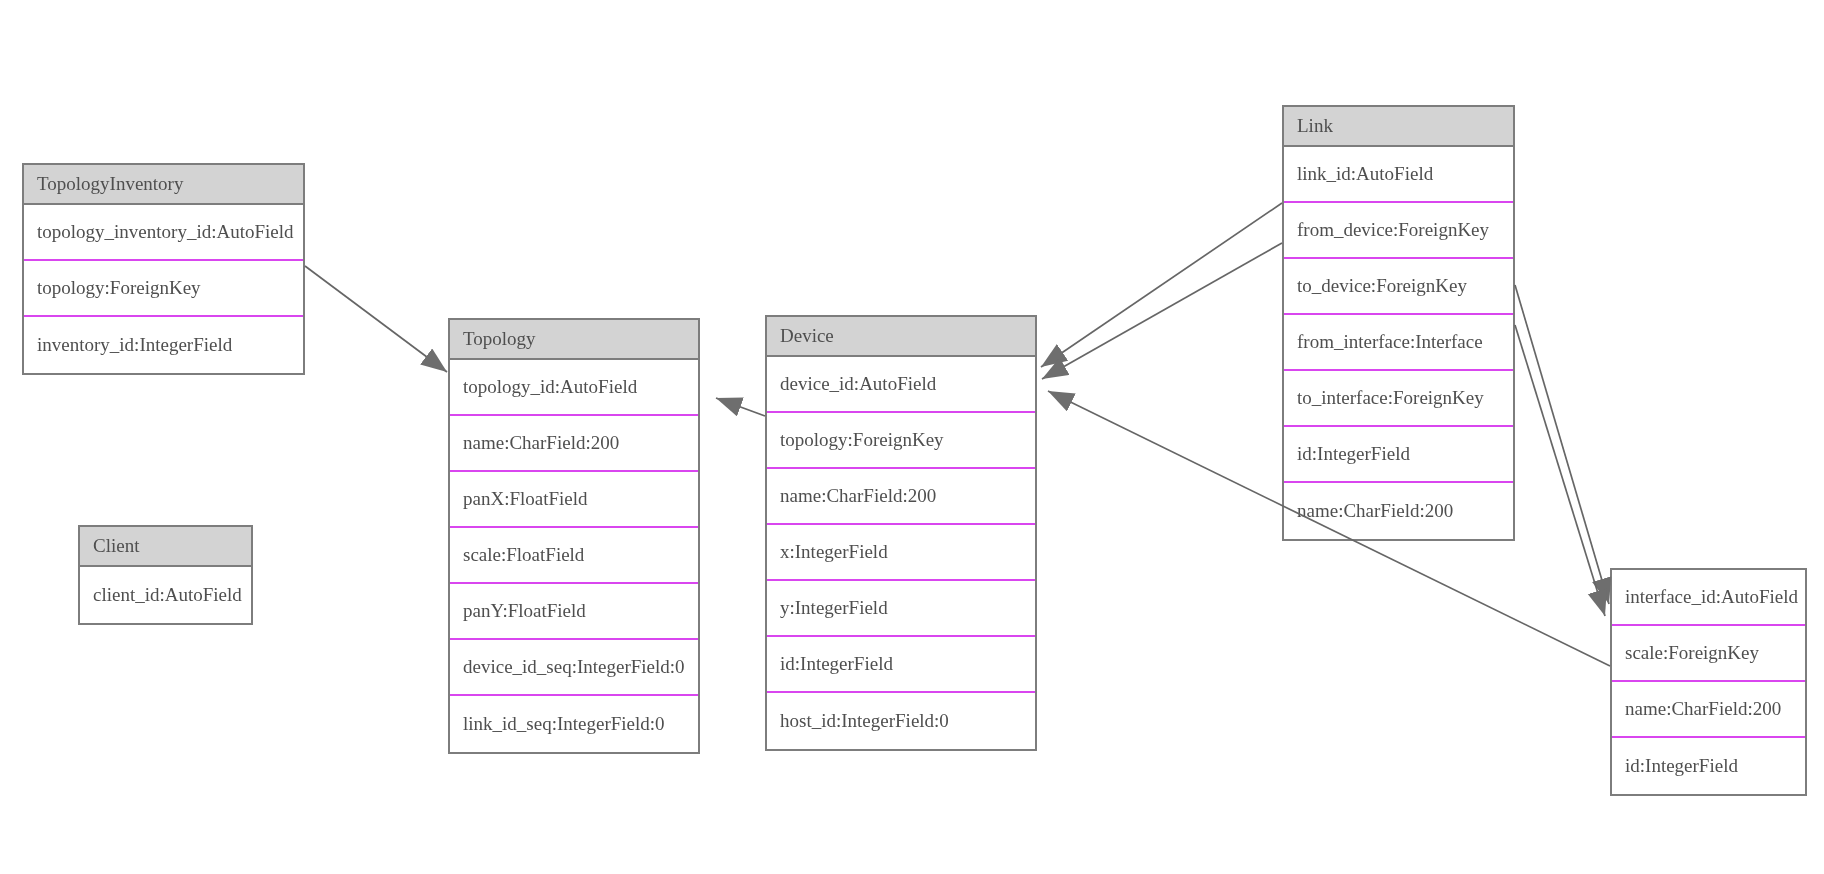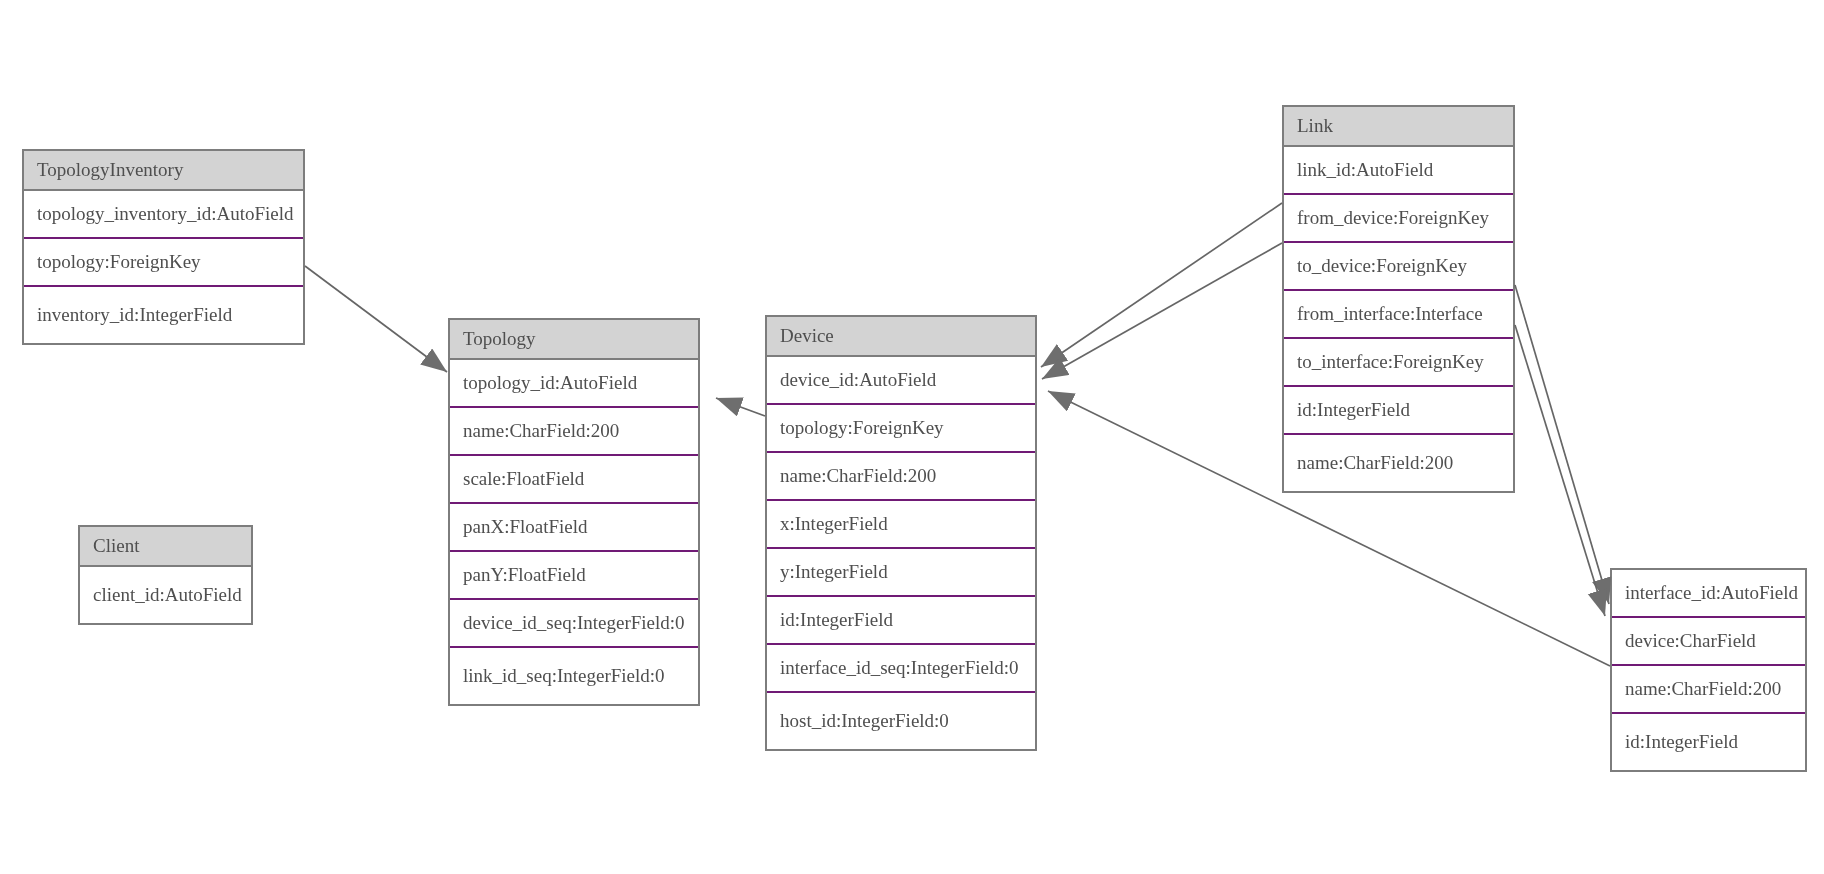--- a/index.html
+++ b/index.html
@@ -23,22 +23,22 @@
     background: #d3d3d3;
     border-bottom: 2px solid #7d7d7d;
     display: flex;
     align-items: center;
     padding: 0 13px;
     color: #4f4f4f;
     font-size: 19px;
     box-sizing: border-box;
   }
   .model-table .row {
-    height: 48px;
-    border-bottom: 2px solid #701a75;
+    height: 56px;
+    border-bottom: 2px solid #d946ef;
     display: flex;
     align-items: center;
     padding: 0 13px;
     color: #4f4f4f;
     font-size: 19px;
     background: #ffffff;
     box-sizing: border-box;
   }
   .model-table .row:last-child { border-bottom: none; height: 56px; }
   #edges {
@@ -64,61 +64,60 @@
         <line x1="305" y1="266" x2="447" y2="372" stroke="#666666" stroke-width="1.7" marker-end="url(#arrow)"></line>
         <line x1="765" y1="416" x2="716" y2="398" stroke="#666666" stroke-width="1.7" marker-end="url(#arrow)"></line>
         <line x1="1282" y1="203" x2="1041" y2="367" stroke="#666666" stroke-width="1.7" marker-end="url(#arrow)"></line>
         <line x1="1282" y1="243" x2="1042" y2="379" stroke="#666666" stroke-width="1.7" marker-end="url(#arrow)"></line>
         <line x1="1515" y1="285" x2="1609" y2="604" stroke="#666666" stroke-width="1.7" marker-end="url(#arrow)"></line>
         <line x1="1515" y1="325" x2="1605" y2="616" stroke="#666666" stroke-width="1.7" marker-end="url(#arrow)"></line>
         <line x1="1610" y1="666" x2="1048" y2="391" stroke="#666666" stroke-width="1.7" marker-end="url(#arrow)"></line>
       </g>
   </svg>
   <div id="tables">
-      <div class="model-table" style="left: 22px; top: 149px; width: 283px;">
+      <div class="model-table" style="left: 22px; top: 163px; width: 283px;">
         <div class="hdr">TopologyInventory</div>
         <div class="row">topology_inventory_id:AutoField</div>
         <div class="row">topology:ForeignKey</div>
         <div class="row">inventory_id:IntegerField</div>
       </div>
       <div class="model-table" style="left: 448px; top: 318px; width: 252px;">
         <div class="hdr">Topology</div>
         <div class="row">topology_id:AutoField</div>
         <div class="row">name:CharField:200</div>
+        <div class="row">panX:FloatField</div>
         <div class="row">scale:FloatField</div>
-        <div class="row">panX:FloatField</div>
         <div class="row">panY:FloatField</div>
         <div class="row">device_id_seq:IntegerField:0</div>
         <div class="row">link_id_seq:IntegerField:0</div>
       </div>
       <div class="model-table" style="left: 78px; top: 525px; width: 175px;">
         <div class="hdr">Client</div>
         <div class="row">client_id:AutoField</div>
       </div>
       <div class="model-table" style="left: 765px; top: 315px; width: 272px;">
         <div class="hdr">Device</div>
         <div class="row">device_id:AutoField</div>
         <div class="row">topology:ForeignKey</div>
         <div class="row">name:CharField:200</div>
         <div class="row">x:IntegerField</div>
         <div class="row">y:IntegerField</div>
         <div class="row">id:IntegerField</div>
-        <div class="row">interface_id_seq:IntegerField:0</div>
         <div class="row">host_id:IntegerField:0</div>
       </div>
       <div class="model-table" style="left: 1282px; top: 105px; width: 233px;">
         <div class="hdr">Link</div>
         <div class="row">link_id:AutoField</div>
         <div class="row">from_device:ForeignKey</div>
         <div class="row">to_device:ForeignKey</div>
         <div class="row">from_interface:Interface</div>
         <div class="row">to_interface:ForeignKey</div>
         <div class="row">id:IntegerField</div>
         <div class="row">name:CharField:200</div>
       </div>
       <div class="model-table" style="left: 1610px; top: 568px; width: 197px;">
         <div class="row">interface_id:AutoField</div>
-        <div class="row">device:CharField</div>
+        <div class="row">scale:ForeignKey</div>
         <div class="row">name:CharField:200</div>
         <div class="row">id:IntegerField</div>
       </div>
     </div>
 </div>
 
 </body></html>

